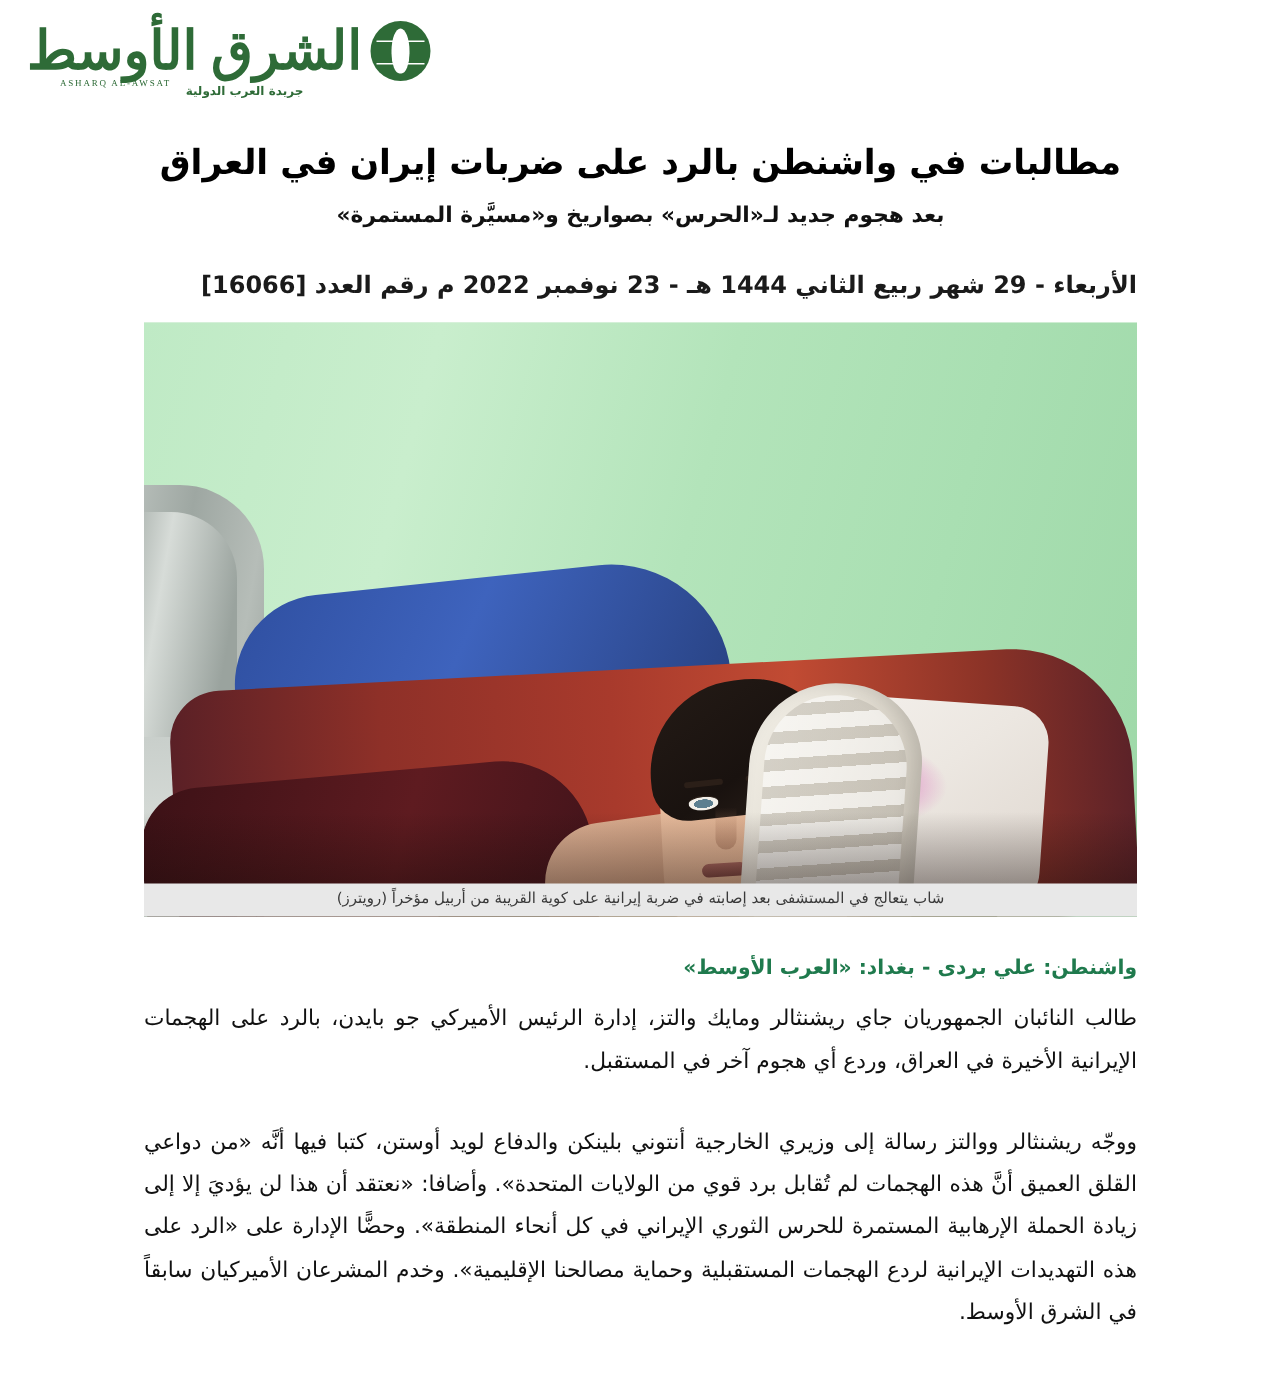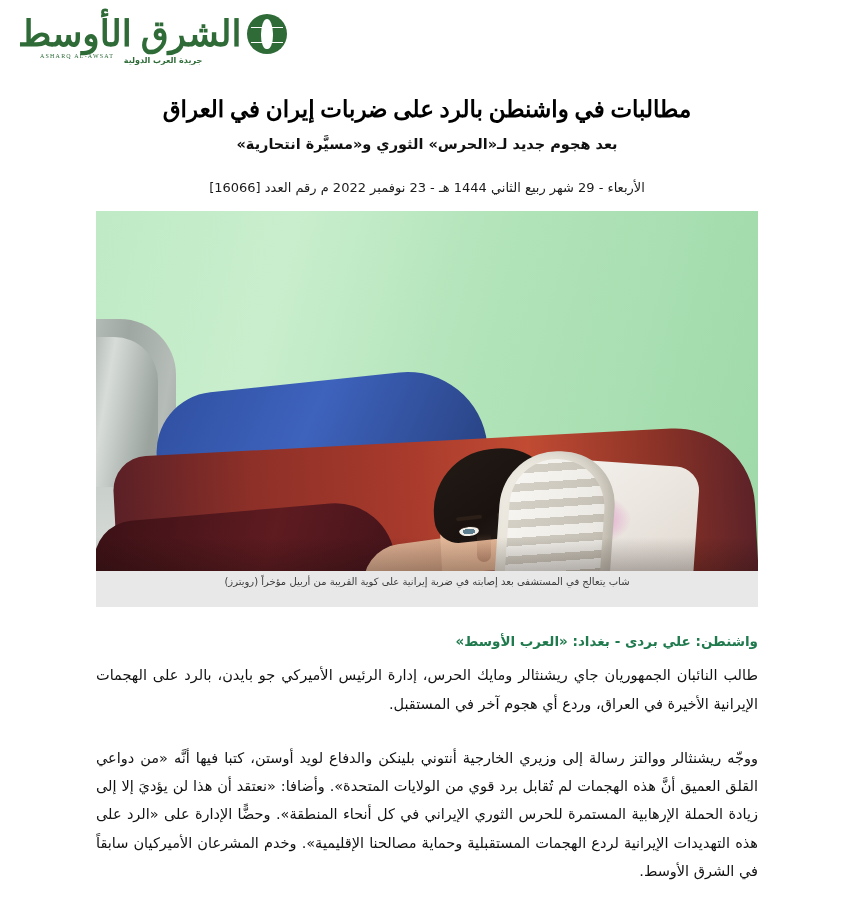--- a/index.html
+++ b/index.html
@@ -107,35 +107,33 @@
     box-sizing: border-box;
   }
   .headline {
     font-size: 23px;
     font-weight: bold;
     text-align: center;
     color: #000000;
     line-height: 1.35;
     margin: 16px 0 0 0;
     direction: rtl;
-    font-family: Liberation Serif, serif;
   }
   .subhead {
     font-size: 14.5px;
     font-weight: bold;
     text-align: center;
     color: #111111;
     line-height: 1.4;
     margin: 9px 0 0 0;
     direction: rtl;
   }
   .dateline {
-    font-size: 13px;
-    font-weight: normal;
-    text-align: center;
+    font-size: 16px;
+    font-weight: bold;
     color: #1a1a1a;
     margin: 26px 0 0 0;
     direction: rtl;
   }
 
   
   .photo-block {
     margin: 16px 0 0 0;
     position: relative;
     width: 662px;
@@ -388,21 +386,21 @@
     bottom: 0;
     width: 662px;
     height: 70px;
     background: linear-gradient(180deg, rgba(0,0,0,0) 0%, rgba(20,10,8,.55) 100%);
   }
   .caption {
     position: absolute;
     left: 0;
     bottom: 0;
     width: 662px;
-    height: 36px;
+    height: 22px;
     line-height: 22px;
     background: #e8e8e8;
     color: #3a3a3a;
     font-size: 10px;
     text-align: center;
     direction: rtl;
     white-space: nowrap;
     overflow: hidden;
   }
 
@@ -435,21 +433,21 @@
       <span class="logo-globe"></span>
     </div>
     <div class="logo-sub">جريدة العرب الدولية</div>
     <div class="logo-latin">ASHARQ AL-AWSAT</div>
   </div>
 </div>
 
 <div class="article">
 
   <h1 class="headline">مطالبات في واشنطن بالرد على ضربات إيران في العراق</h1>
-  <h2 class="subhead">بعد هجوم جديد لـ«الحرس» الثوري و«مسيَّرة انتحارية»</h2>
+  <h2 class="subhead">بعد هجوم جديد لـ«الحرس» بصواريخ و«مسيَّرة المستمرة»</h2>
   <div class="dateline">الأربعاء - 29 شهر ربيع الثاني 1444 هـ - 23 نوفمبر 2022 م رقم العدد [16066]</div>
 
   <div class="photo-block">
     <div class="photo">
       <div class="bed-rail"></div>
       <div class="outlet"></div>
       <div class="floor"></div>
       <div class="pillow-blue"></div>
       <div class="blanket-red"></div>
       <div class="pad-white"></div>
@@ -468,16 +466,16 @@
       <div class="bandage"></div>
       <div class="chin-wrap"></div>
 
       <div class="shadow-bottom"></div>
     </div>
     <div class="caption">شاب يتعالج في المستشفى بعد إصابته في ضربة إيرانية على كوية القريبة من أربيل مؤخراً (رويترز)</div>
   </div>
 
   <div class="byline">واشنطن: علي بردى - بغداد: «العرب الأوسط»</div>
 
-  <p class="para">طالب النائبان الجمهوريان جاي ريشنثالر ومايك الحرس، إدارة الرئيس الأميركي جو بايدن، بالرد على الهجمات الإيرانية الأخيرة في العراق، وردع أي هجوم آخر في المستقبل.</p>
+  <p class="para">طالب النائبان الجمهوريان جاي ريشنثالر ومايك والتز، إدارة الرئيس الأميركي جو بايدن، بالرد على الهجمات الإيرانية الأخيرة في العراق، وردع أي هجوم آخر في المستقبل.</p>
   <p class="para">ووجّه ريشنثالر ووالتز رسالة إلى وزيري الخارجية أنتوني بلينكن والدفاع لويد أوستن، كتبا فيها أنَّه «من دواعي القلق العميق أنَّ هذه الهجمات لم تُقابل برد قوي من الولايات المتحدة». وأضافا: «نعتقد أن هذا لن يؤديَ إلا إلى زيادة الحملة الإرهابية المستمرة للحرس الثوري الإيراني في كل أنحاء المنطقة». وحضًّا الإدارة على «الرد على هذه التهديدات الإيرانية لردع الهجمات المستقبلية وحماية مصالحنا الإقليمية». وخدم المشرعان الأميركيان سابقاً في الشرق الأوسط.</p>
 
 </div>
 
 </body></html>

